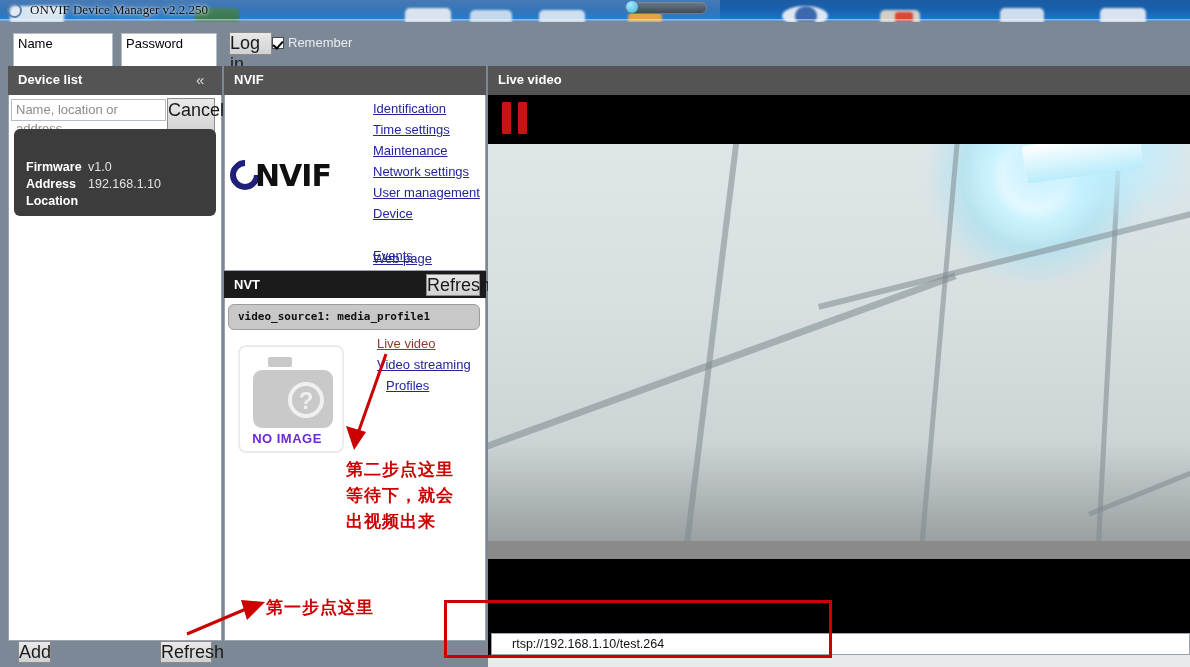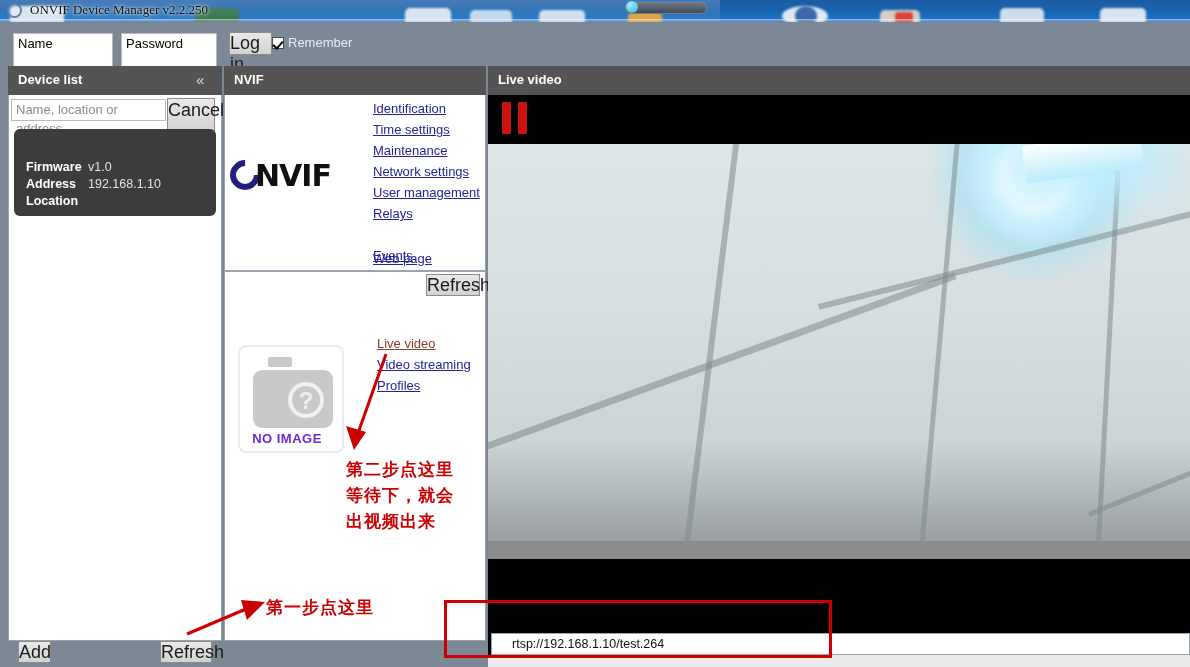--- a/index.html
+++ b/index.html
@@ -151,21 +151,21 @@
     border:4px solid #f0f0f0;box-sizing:border-box;
     color:#eee;font-size:24px;font-weight:bold;text-align:center;line-height:30px;
     font-family:"Liberation Sans",sans-serif;
   }
   #noimage-txt{
     position:absolute;left:0;top:84px;width:94px;text-align:center;
     color:#6d28d9;font-size:13px;letter-spacing:.5px;font-weight:bold;
   }
   #lk-live{left:377px;top:336px;}
   #lk-stream{left:377px;top:357px;}
-  #lk-prof{left:377px;top:378px;}
+  #lk-prof{left:377px;top:378px;padding-left:9px;}
 
   
   .anno-cn{
     position:absolute;color:#cc0000;font-weight:bold;
     font-family:"DejaVu Sans","Liberation Sans",sans-serif;
     font-size:17px;letter-spacing:1px;white-space:nowrap;
   }
   #cn1{left:346px;top:458px;}
   #cn2{left:346px;top:484px;}
   #cn3{left:346px;top:510px;}
@@ -265,26 +265,28 @@
   <div class="panel-head" id="ipcam-head">NVIF</div>
   <div id="onvif-logo">
     <span class="onvif-o"></span>
     <span class="onvif-txt">NVIF</span>
   </div>
   <div class="link" id="lk1">Identification</div>
   <div class="link" id="lk2">Time settings</div>
   <div class="link" id="lk3">Maintenance</div>
   <div class="link" id="lk4">Network settings</div>
   <div class="link" id="lk5">User management</div>
-  <div class="link" id="lk6">Relays</div>
+  <div class="link" id="lk6">Device</div>
   <div class="link" id="lk7">Web page</div>
   <div class="link" id="lk8">Events</div>
 
   <div id="nvt"></div>
+  <div class="panel-head" id="nvt-head">NVT</div>
   <div class="btn" id="nvt-refresh">Refresh</div>
+  <div id="profile-btn">video_source1: media_profile1</div>
 
   <div id="noimage">
     <div id="cam-nub"></div>
     <div id="cam-body">
       <div id="cam-lens">?</div>
     </div>
     <div id="noimage-txt">NO IMAGE</div>
   </div>
 
   <div class="link visited" id="lk-live">Live video</div>

